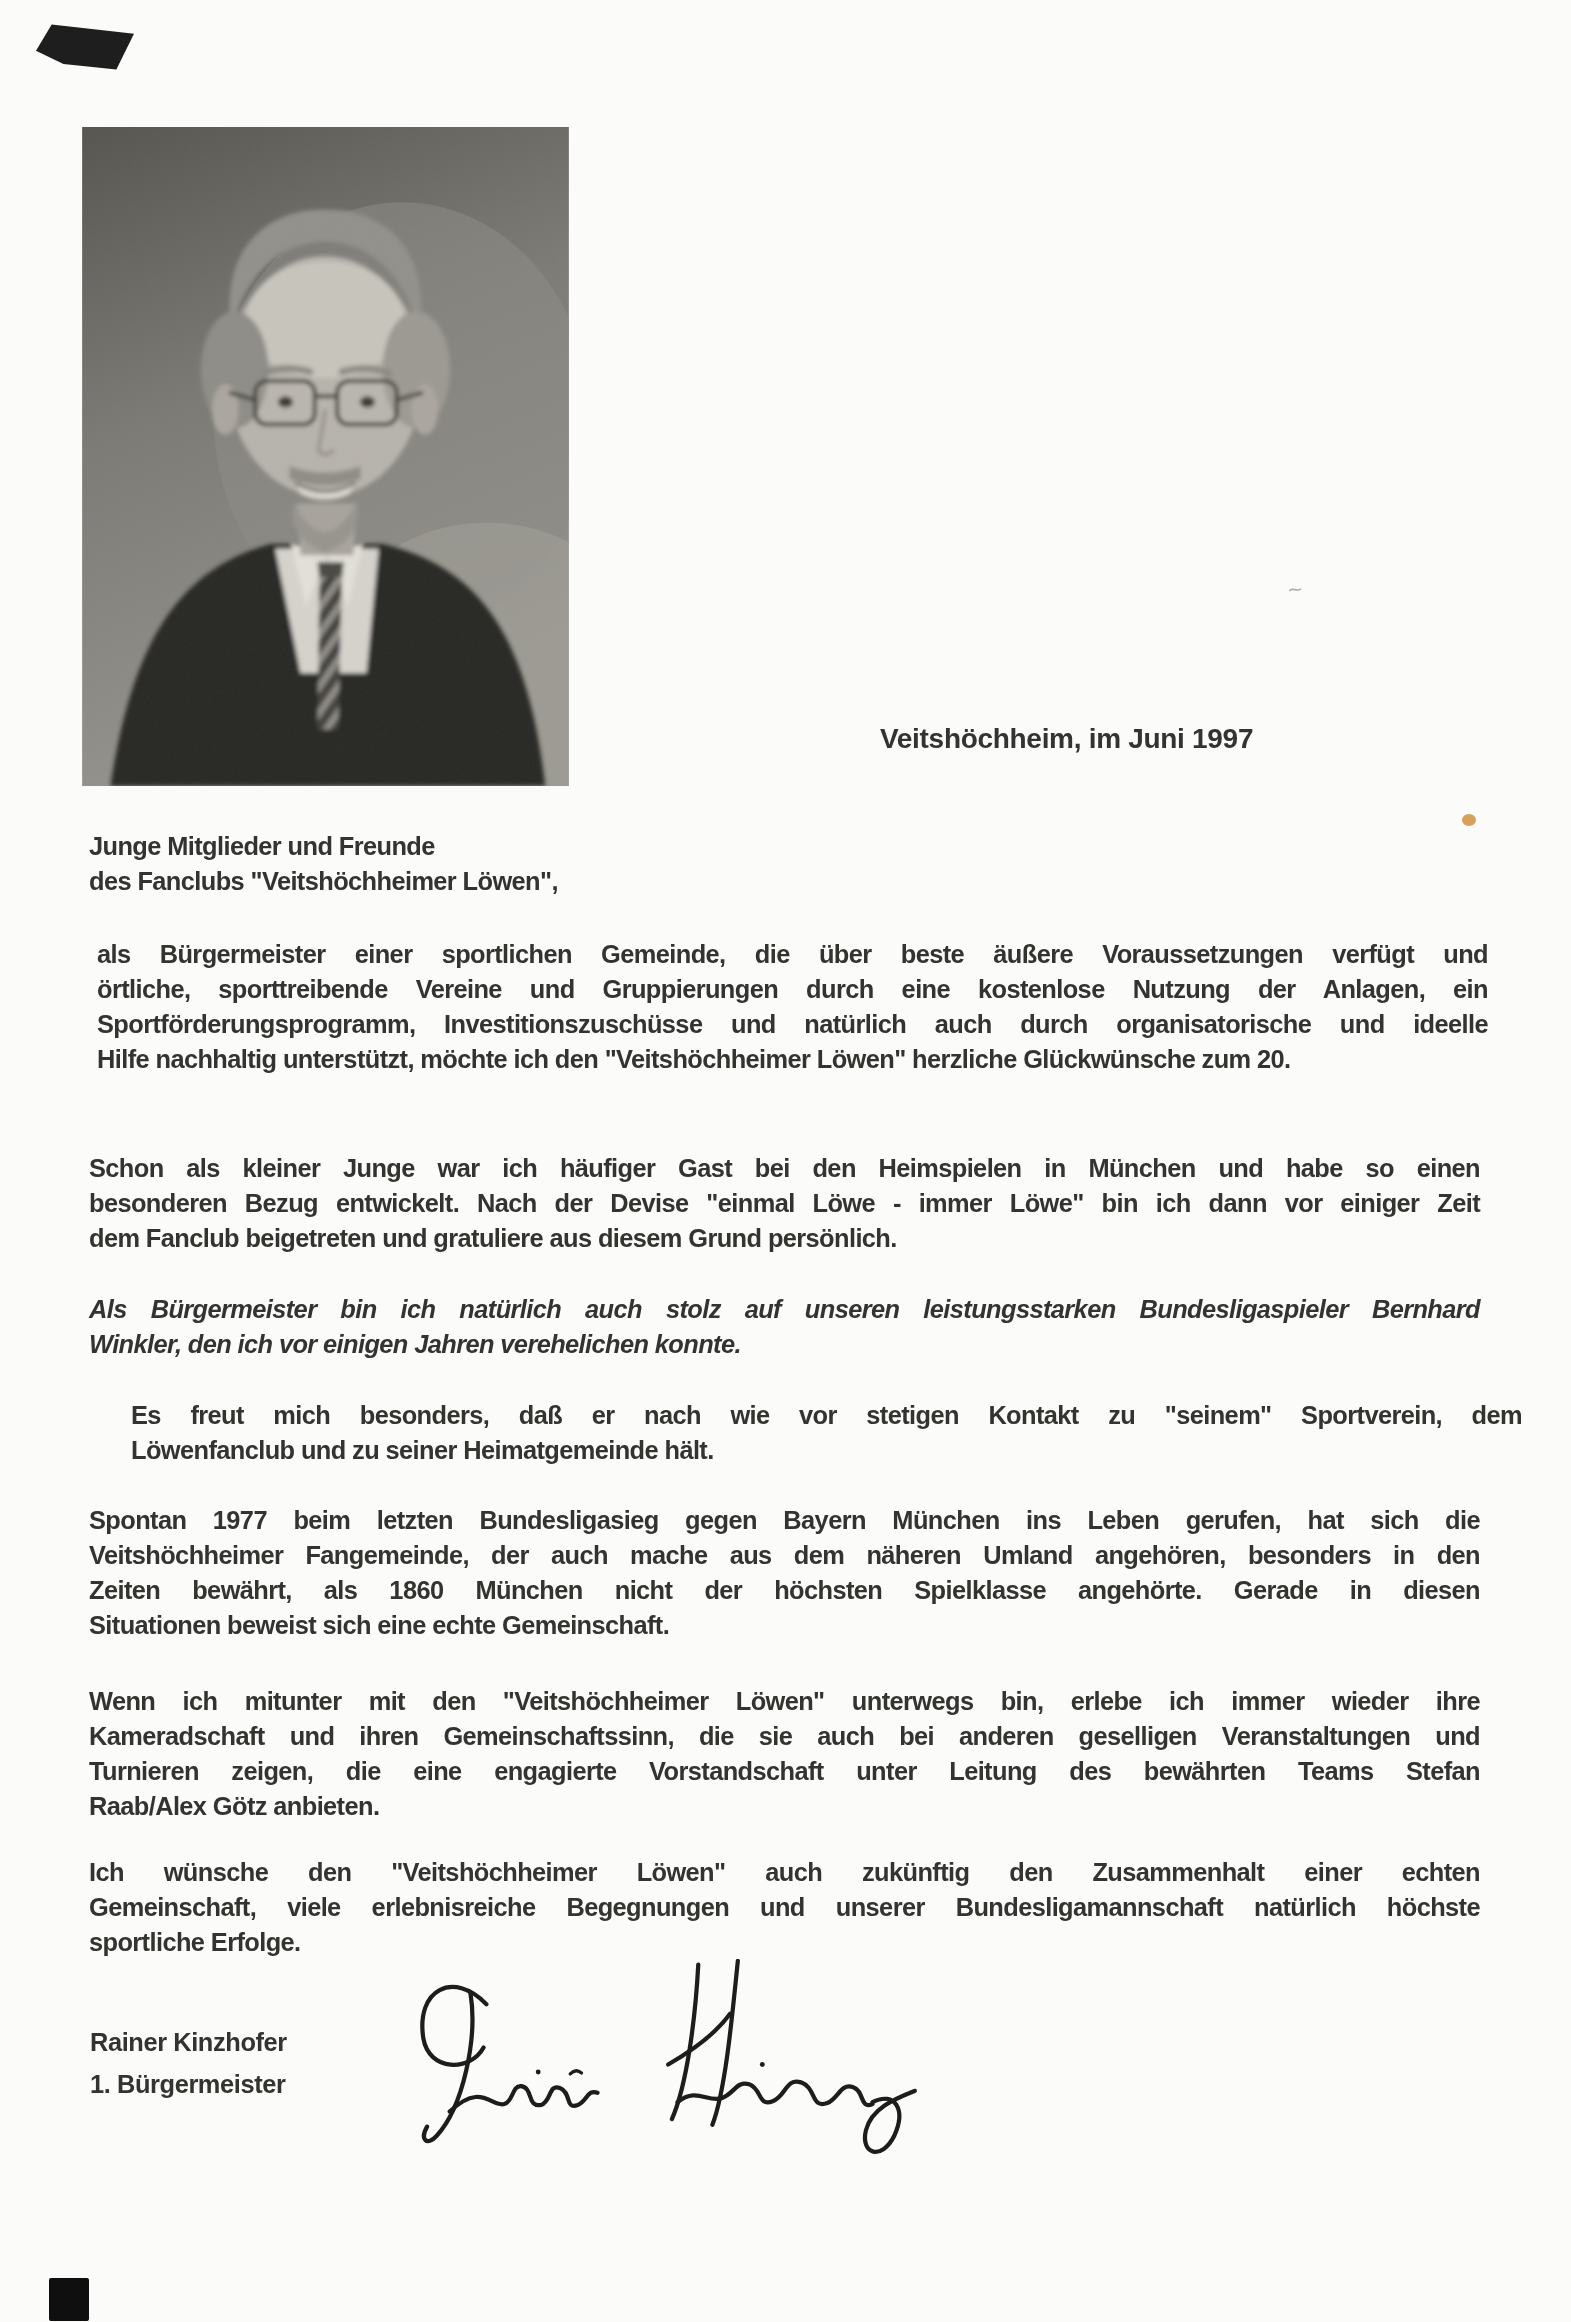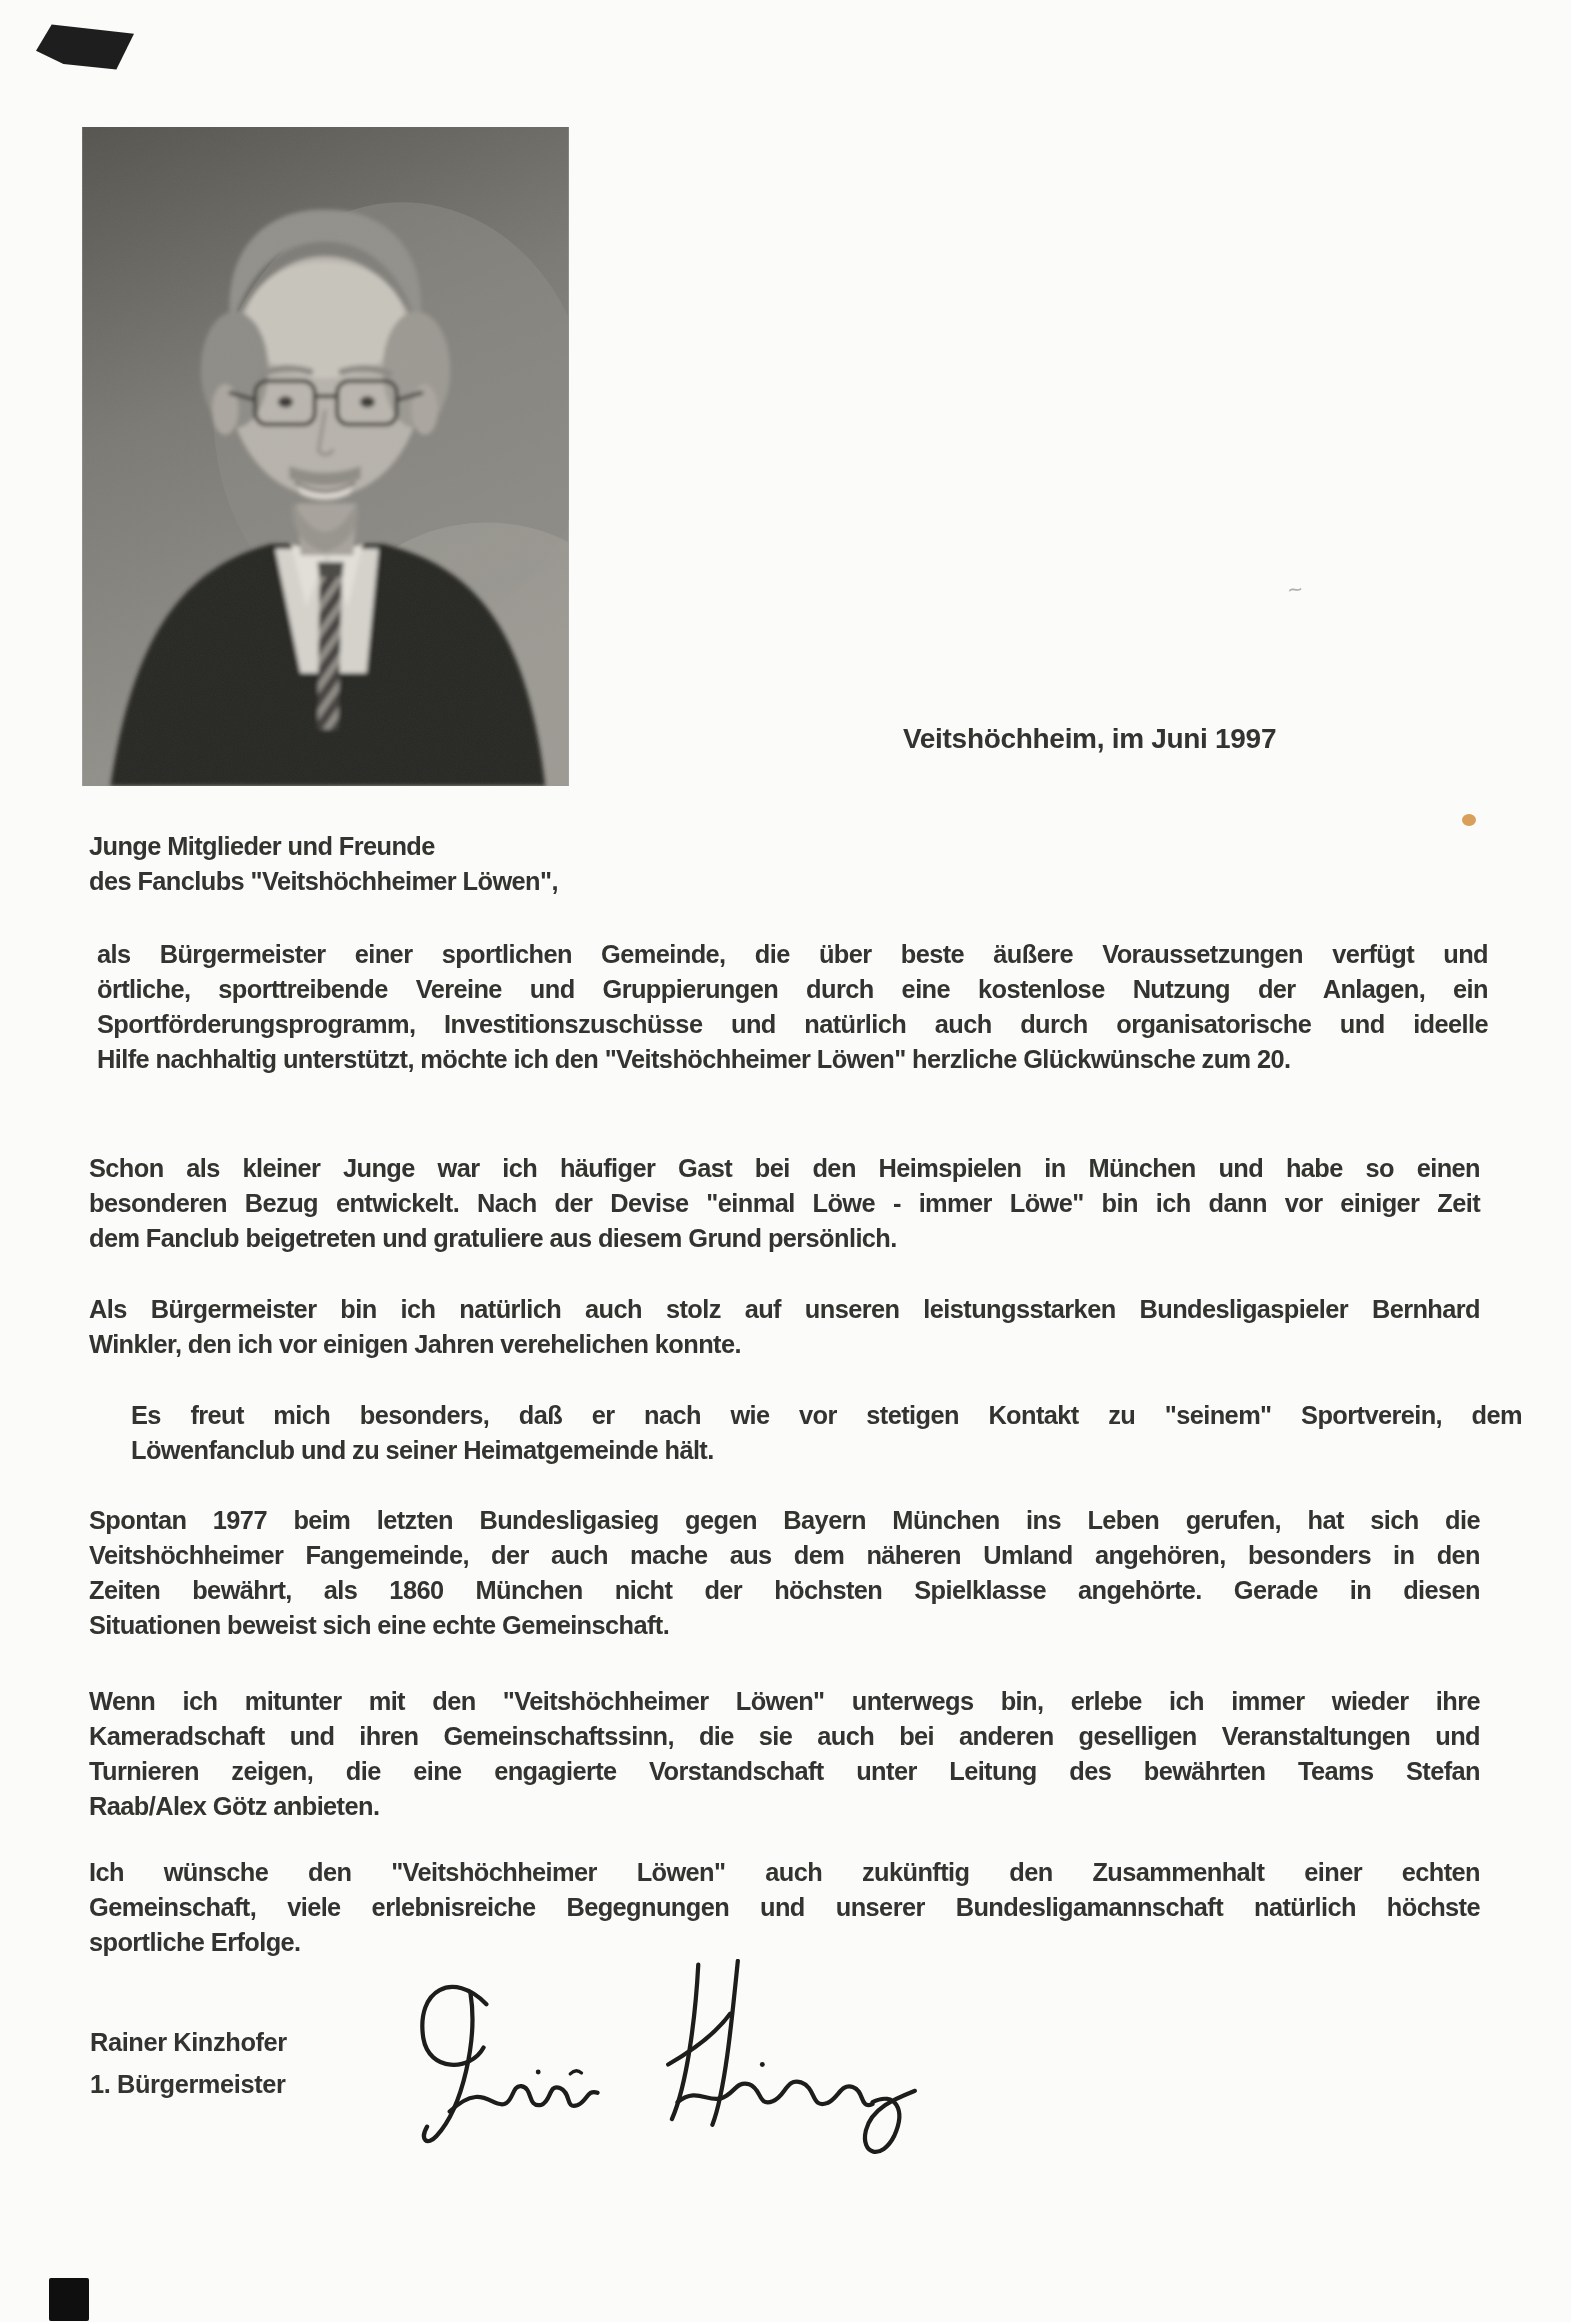--- a/index.html
+++ b/index.html
@@ -14,28 +14,28 @@
     background:#0d0d0d; clip-path:polygon(0% 60%, 16% 4%, 100% 24%, 82% 100%, 28% 88%); opacity:.93;}
   .mark-bottom-left{position:absolute; left:49px; top:2278px; width:40px; height:43px;
     background:#0f0f0f; border-radius:1.9px;}
   .mark-squiggle{position:absolute; left:1288px; top:576px; color:#b3aea6;
     font-size:24.5px; letter-spacing:-1.9px; transform:rotate(-8deg); font-weight:normal;}
   .dot-accent{position:absolute; left:1462px; top:814px; width:14px; height:12.2px;
     border-radius:50%;}
   
   .photo{position:absolute; left:82px; top:127px; width:487px; height:659px;}
   
-  .date-line{position:absolute; left:903px; top:723px; font-size:28px; letter-spacing:-0.3px; white-space:nowrap;}
+  .date-line{position:absolute; left:880px; top:723px; font-size:28px; letter-spacing:-0.3px; white-space:nowrap;}
   
   .salutation{position:absolute; left:89px; top:829px; width:847px; font-size:25.4px; line-height:35px; letter-spacing:-0.6px;}
   
   .para{position:absolute; left:89px; width:1391px; font-size:25.4px; line-height:35px; letter-spacing:-0.6px;}
   .para .line{text-align:justify; text-align-last:justify;}
   .para .line:last-child{text-align-last:left;}
-  .p1{top:937px;margin-left:8px;} .p2{top:1151px;} .p3{top:1292px;} .p4{top:1398px;margin-left:42px;}
+  .p1{top:937px;margin-left:8px;} .p2{top:1151px;} .p3{top:1292px;font-style:italic;} .p4{top:1398px;margin-left:42px;}
   .p5{top:1503px;} .p6{top:1684px;} .p7{top:1855px;}
   
   .sig-text{position:absolute; left:90px; top:2021px; font-size:25.4px; line-height:42px; letter-spacing:-0.4px;}
   .sig-svg{position:absolute; left:395px; top:1959px; width:551px; height:226px;}
 </style>
 </head>
 <body>
 
 <div class="page">
 

